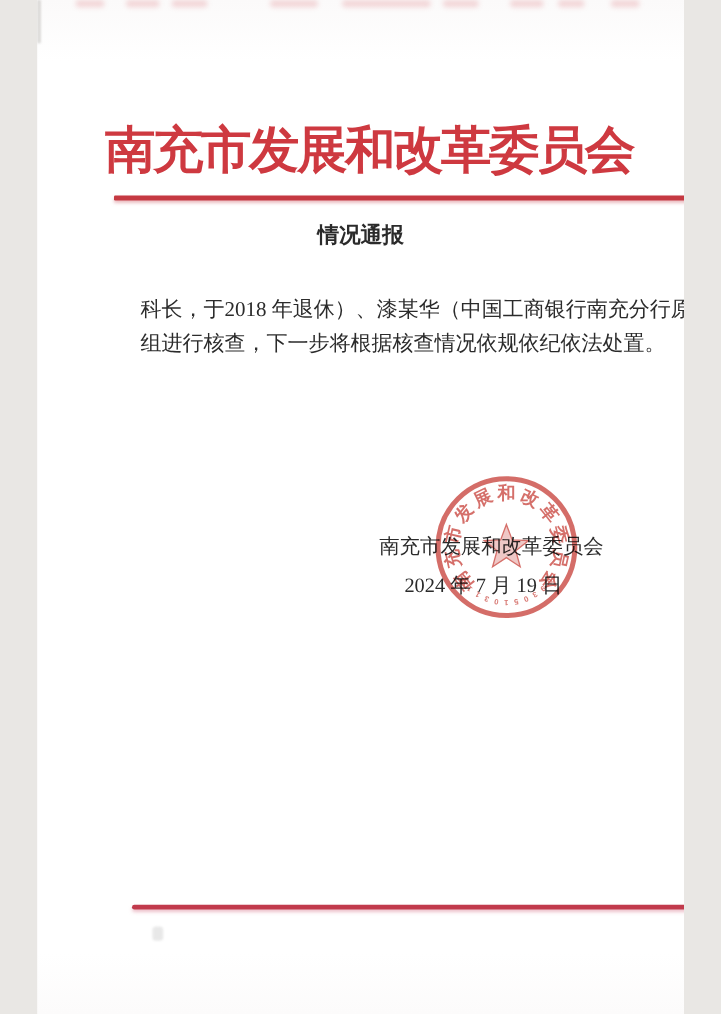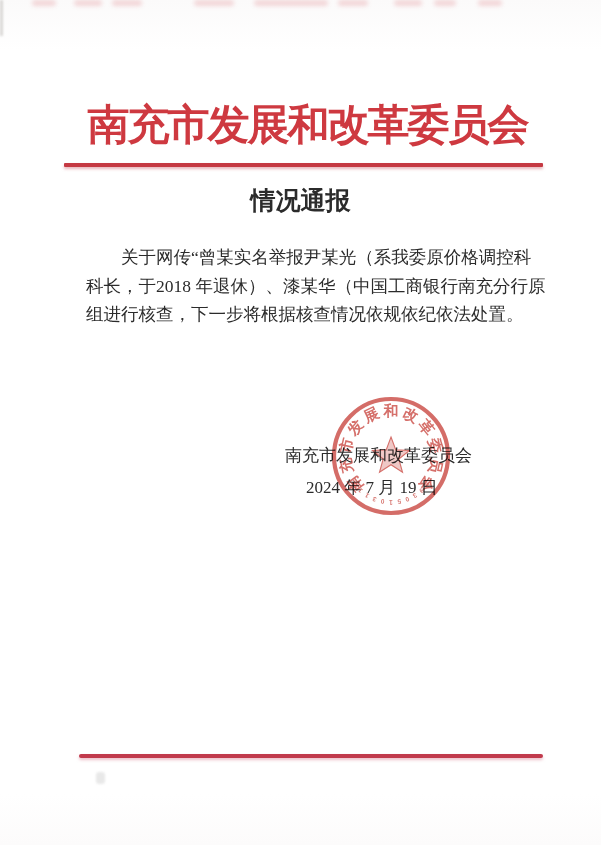--- a/index.html
+++ b/index.html
@@ -1,18 +1,18 @@
 <!DOCTYPE html>
 <html><head>
 <meta charset="utf-8">
 <style>
   html,body{margin:0;padding:0;background:#e9e7e4;}
   .page{
     position:relative;
-    width:601px;height:845px;
+    width:539px;height:845px;
     margin:0 auto;
     background:linear-gradient(180deg,#fbfafa 0%,#ffffff 6%,#ffffff 94%,#fcfbfb 100%);
     overflow:hidden;
     font-family:"Liberation Serif","DejaVu Serif",serif;
   }
   
   .smudge{position:absolute;top:0;height:6px;background:#e8a9ad;opacity:.45;filter:blur(2px);border-radius:3px;}
   .edge-shade{position:absolute;left:0;top:0;width:3px;height:36px;background:#b9b6b2;opacity:.5;filter:blur(1px);}
 
   .masthead{
@@ -24,21 +24,21 @@
   }
   .masthead-rule{
     position:absolute;left:64px;top:163px;width:479px;height:4px;
     border-radius:1px;
     box-shadow:0 2px 3px rgba(214,120,130,.55);
   }
   .doc-title{
     position:absolute;top:184px;left:0;width:100%;
     margin:0;text-align:center;
     font-family:"Liberation Sans","DejaVu Sans",sans-serif;
-    font-size:25px;font-weight:bold;letter-spacing:0px;
+    font-size:18px;font-weight:bold;letter-spacing:0px;
   }
   .body-text{
     position:absolute;left:86px;top:243px;width:424px;
     font-size:17.5px;line-height:28.5px;
   }
   .bl{text-align:justify;text-align-last:justify;white-space:nowrap;}
   .bl.first{text-indent:2em;}
   .bl.last{text-align:center;text-align-last:left;}
 
   .sig-org{position:absolute;top:444px;left:285px;font-size:17px;white-space:nowrap;}
@@ -77,21 +77,20 @@
     <div class="smudge" style="left:478px;width:24px;"></div>
   </div>
   <div class="edge-shade"></div>
 
   <h1 class="masthead" style="color: rgb(206, 57, 64);">南充市发展和改革委员会</h1>
   <div class="masthead-rule" style="background: rgb(197, 57, 66);"></div>
 
   <h2 class="doc-title" style="color: rgb(43, 43, 43);">情况通报</h2>
 
   <div class="body-text" style="color: rgb(43, 43, 43);">
-    <div class="bl first">关于网传“曾某实名举报尹某光（系我委原价格调控科</div>
     <div class="bl">科长，于2018 年退休）、漆某华（中国工商银行南充分行原</div>
     <div class="bl last">组进行核查，下一步将根据核查情况依规依纪依法处置。</div>
   </div>
 
   <div class="sig-org" style="color: rgb(43, 43, 43);">南充市发展和改革委员会</div>
   <div class="sig-date" style="color: rgb(43, 43, 43);">2024 年 7 月 19 日</div>
 
   <div class="seal">
     <svg id="sealSvg" viewBox="0 0 128 128">
         <circle cx="64" cy="64" r="57" fill="none" stroke="#ca4a43" stroke-width="4.2" opacity="0.92"></circle>

